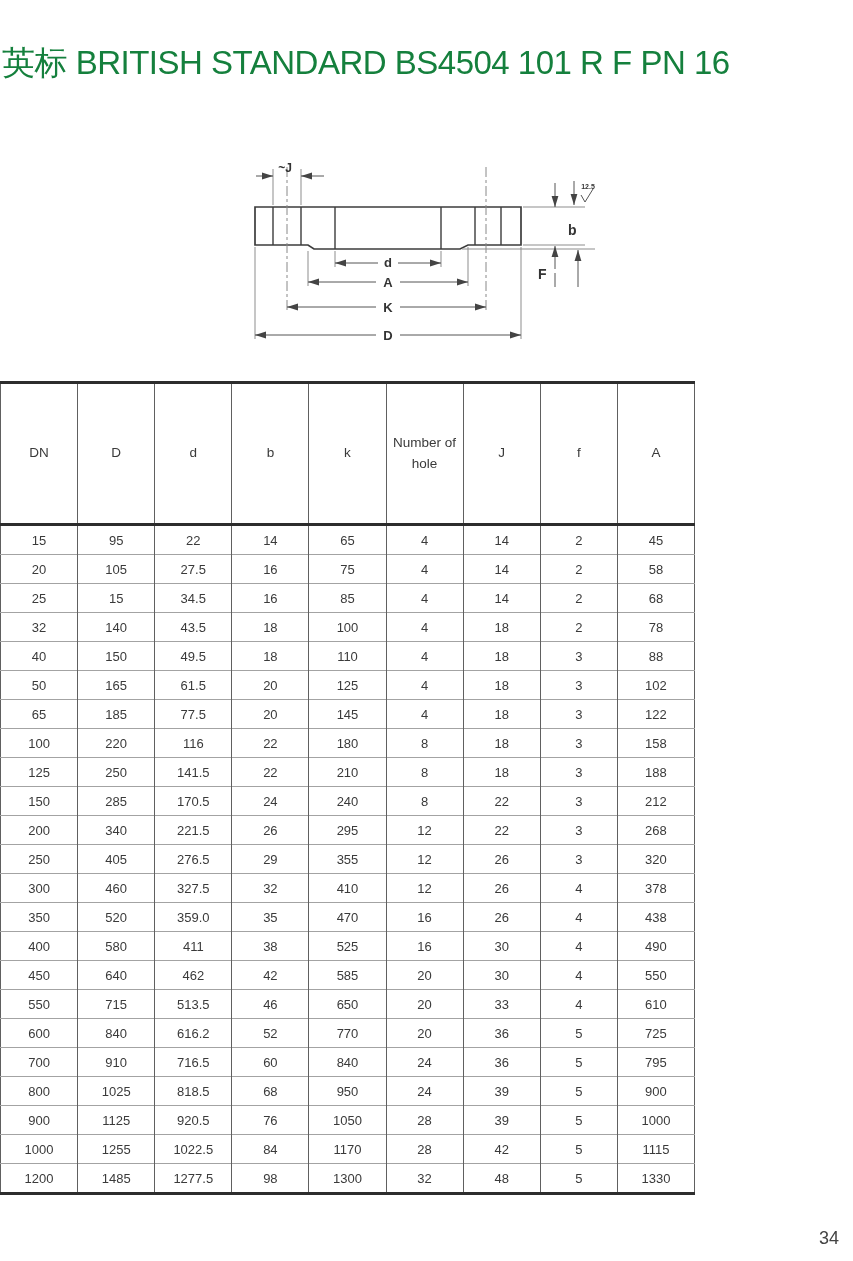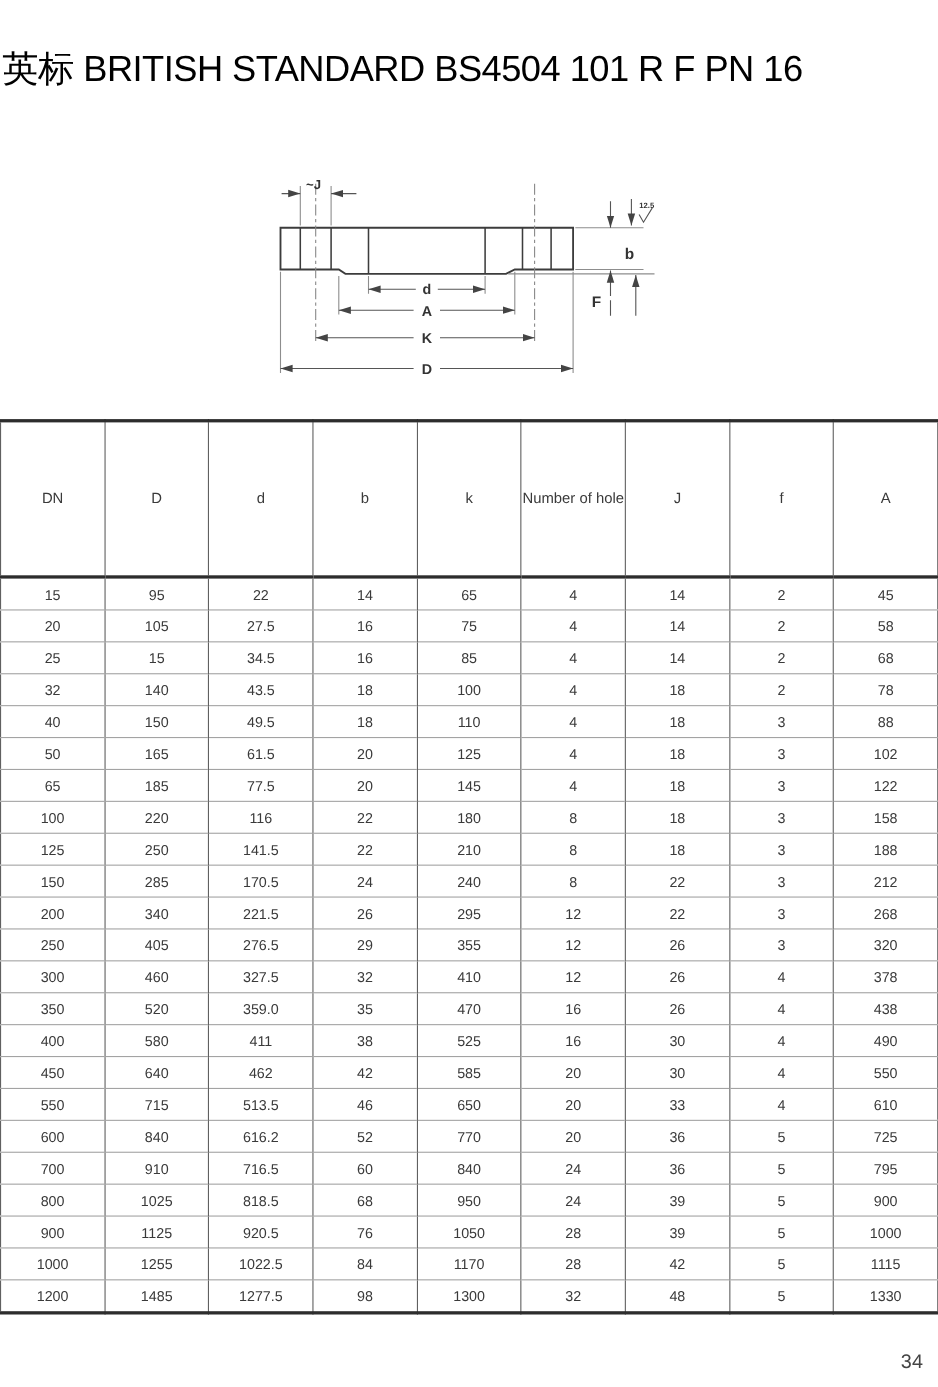--- a/index.html
+++ b/index.html
@@ -16,37 +16,37 @@
   
   .top{position:absolute;top:2px;right:5px;text-align:right;line-height:1.1;}
   .slogan-cn{font-size:11px;color:#9c9c9c;letter-spacing:.5px;}
   .slogan-cn b{color:#4a4a4a;}
   .slogan-en{font-size:6.5px;color:#b3b3b3;margin-top:1px;}
   .website{font-size:17px;font-weight:bold;font-style:italic;color:#30b2e6;margin-top:3px;letter-spacing:.5px;}
 
   
   .title{
     position:absolute;left:2px;top:41px;margin:0;
-    font-size:33px;font-weight:normal;color:#000000;
+    font-size:33px;font-weight:normal;color:#15803d;
     letter-spacing:-.5px;white-space:nowrap;
   }
 
   
   .drawing{position:absolute;left:248px;top:155px;width:372px;height:200px;}
   .drawing svg{display:block;}
   .drawing text{font-family:"Liberation Sans",sans-serif;fill:#333;}
   .outline{stroke:#3c3c3c;stroke-width:1.7;fill:none;}
   .inner{stroke:#3c3c3c;stroke-width:1.4;fill:none;}
   .ext{stroke:#8d8d8d;stroke-width:1;fill:none;}
   .dim{stroke:#555;stroke-width:1;fill:none;}
   .cl{stroke:#888;stroke-width:1;fill:none;stroke-dasharray:10 3 3 3;}
 
   
   table{
-    position:absolute;top:381px;left:0;width:853px;
+    position:absolute;top:381px;left:0;width:695px;
     border-collapse:collapse;table-layout:fixed;
     border-top:3px solid #2d2d2d;border-bottom:3px solid #2d2d2d;
     border-left:1px solid #606060;border-right:1px solid #606060;
     font-size:13px;color:#3a3a3a;
   }
   th,td{text-align:center;vertical-align:middle;padding:0;font-weight:normal;}
   th+th,td+td{border-left:1px solid #606060;}
   thead tr{height:142px;}
   thead th{border-bottom:3px solid #2d2d2d;font-size:13.5px;line-height:1.5;}
   tbody td{height:28px;border-top:1px solid #a3a3a3;}

